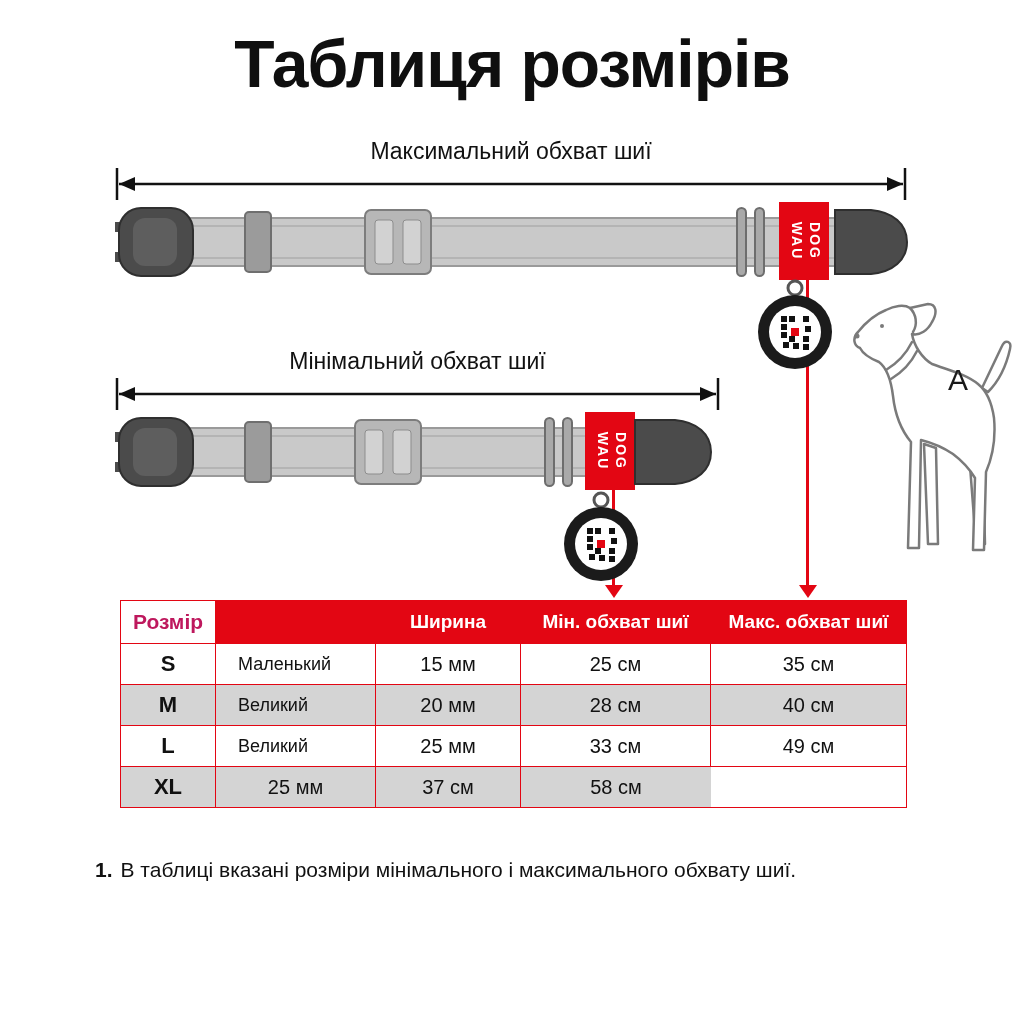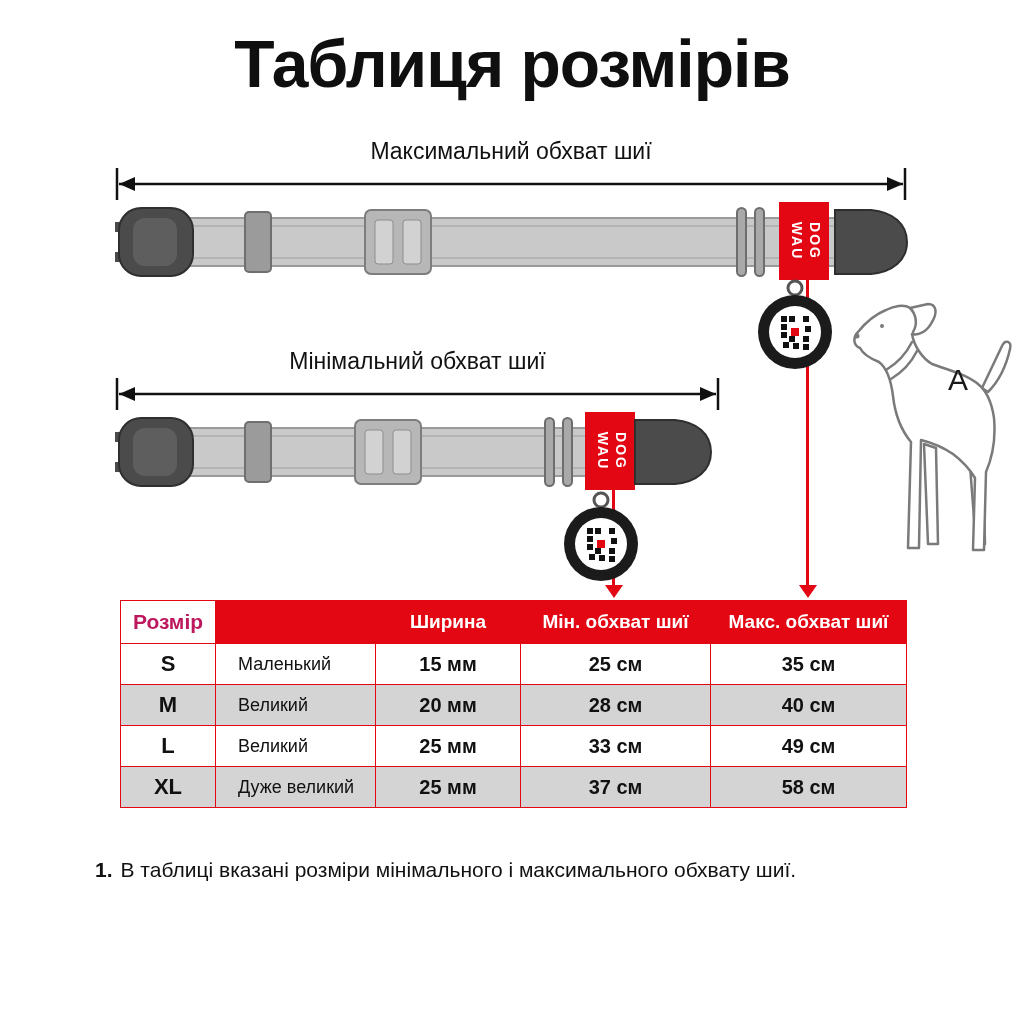--- a/index.html
+++ b/index.html
@@ -21,21 +21,21 @@
   .trow + .trow{border-top:1px solid #e30613;}
   .cell{display:flex;align-items:center;justify-content:center;height:40px;
         border-right:1px solid #e30613;font-size:20px;box-sizing:border-box;}
   .cell:last-child{border-right:none;}
   .thead .cell{height:42px;background:#e30613;color:#fff;font-weight:bold;font-size:19px;}
   .thead .h-size{background:#ffffff;color:#be185d;font-size:21px;}
   .r-grey .cell{background:#d4d4d4;}
   .r-white .cell{background:#ffffff;}
   .c-size{font-weight:bold;font-size:22px;}
   .c-name{justify-content:flex-start;padding-left:22px;font-size:18px;font-weight:normal;}
-  .c-val{font-weight:bold;}
+  .c-val{font-weight:normal;}
   .note{position:absolute;left:95px;font-size:21px;color:#111;text-align:center;}
   .note b{margin-right:8px;}
 </style>
 </head>
 <body>
 
 <div class="stage">
 
   <div class="page-title">Таблиця розмірів</div>
 
@@ -202,21 +202,20 @@
     </div>
     <div class="trow r-white">
       <div class="cell c-size">L</div>
       <div class="cell c-name">Великий</div>
       <div class="cell c-val">25 мм</div>
       <div class="cell c-val">33 см</div>
       <div class="cell c-val">49 см</div>
     </div>
     <div class="trow r-grey">
       <div class="cell c-size">XL</div>
-      <div class="cell c-name">Дуже великий</div>
       <div class="cell c-val">25 мм</div>
       <div class="cell c-val">37 см</div>
       <div class="cell c-val">58 см</div>
     </div>
   </div>
 
   <div class="note" style="top:858px;">
     <b>1.</b><span>В таблиці вказані розміри мінімального і максимального обхвату шиї.</span>
   </div>
 

